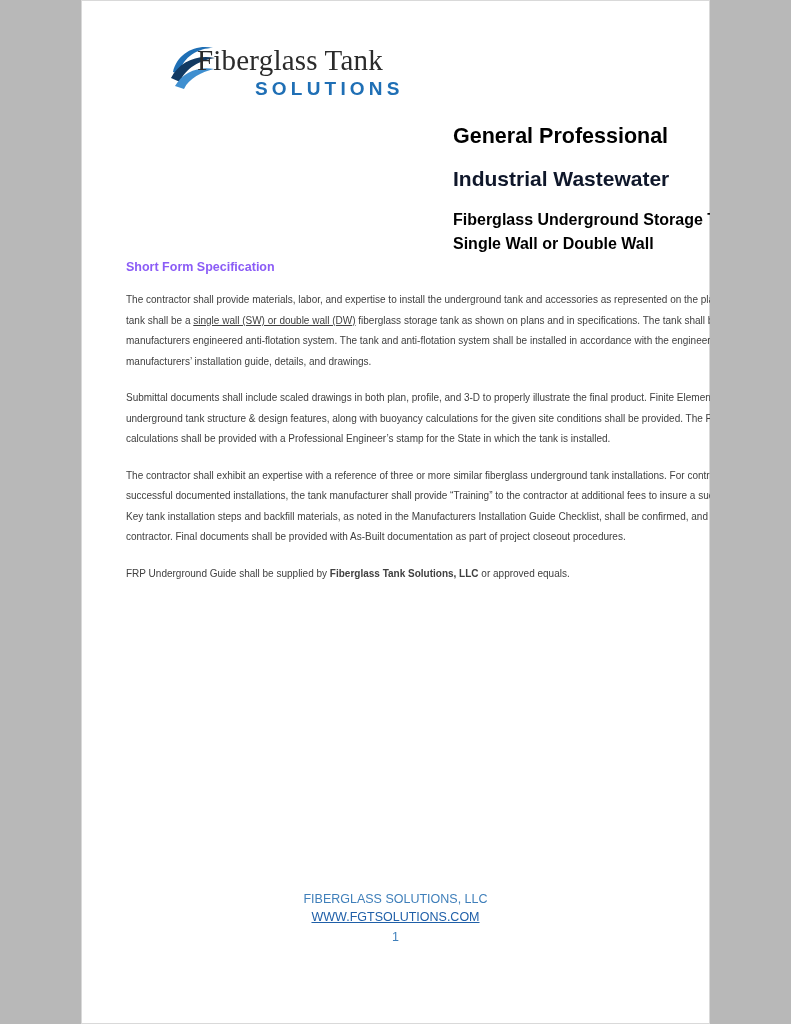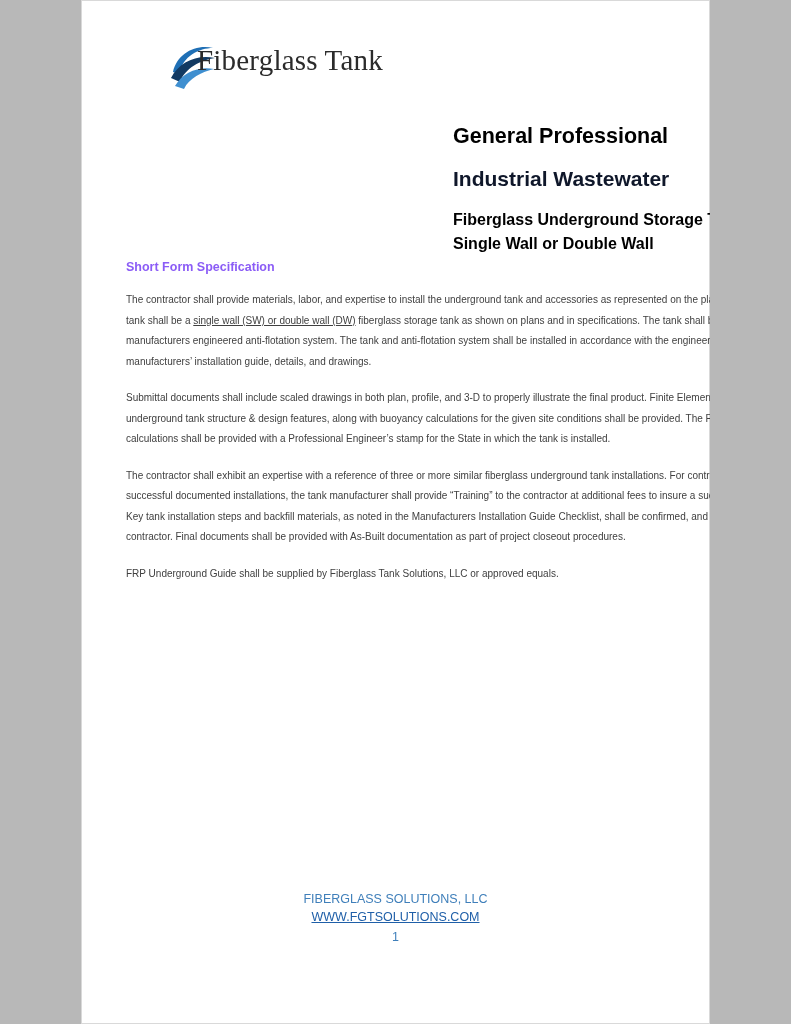--- a/index.html
+++ b/index.html
@@ -110,21 +110,21 @@
     font-size: 10px;
     line-height: 20.5px;
     color: #404040;
     margin: 0 0 16px 0;
     text-align: left;
   }
   .u {
     text-decoration: underline;
   }
   .b {
-    font-weight: normal;
+    font-weight: bold;
   }
 
   
   .footer {
     position: absolute;
     left: 0;
     right: 0;
     top: 890px;
     text-align: center;
     color: #3f7fba;
@@ -151,20 +151,21 @@
   <div class="page-border"></div>
 
   <div class="logo">
     <svg class="logo-mark" viewBox="0 0 52 52">
       <path d="M4 30 C8 12, 26 2, 44 6 C30 6, 14 14, 10 32 Z" fill="#1f6fb5"></path>
       <path d="M2 36 C10 20, 28 12, 46 16 C32 18, 16 26, 11 40 Z" fill="#123a63"></path>
       <path d="M6 44 C14 30, 30 24, 45 27 C33 30, 20 36, 15 47 Z" fill="#3f8fd0"></path>
     </svg>
     <div class="logo-text-wrap">
       <div class="logo-title">Fiberglass Tank</div>
+      <div class="logo-sub">SOLUTIONS</div>
     </div>
   </div>
 
   <div class="heading-block">
     <div class="h-main">General Professional</div>
     <div class="h-sub1">Industrial Wastewater</div>
     <div class="h-sub2">Fiberglass Underground Storage Tanks</div>
     <div class="h-sub2">Single Wall or Double Wall</div>
   </div>
 

